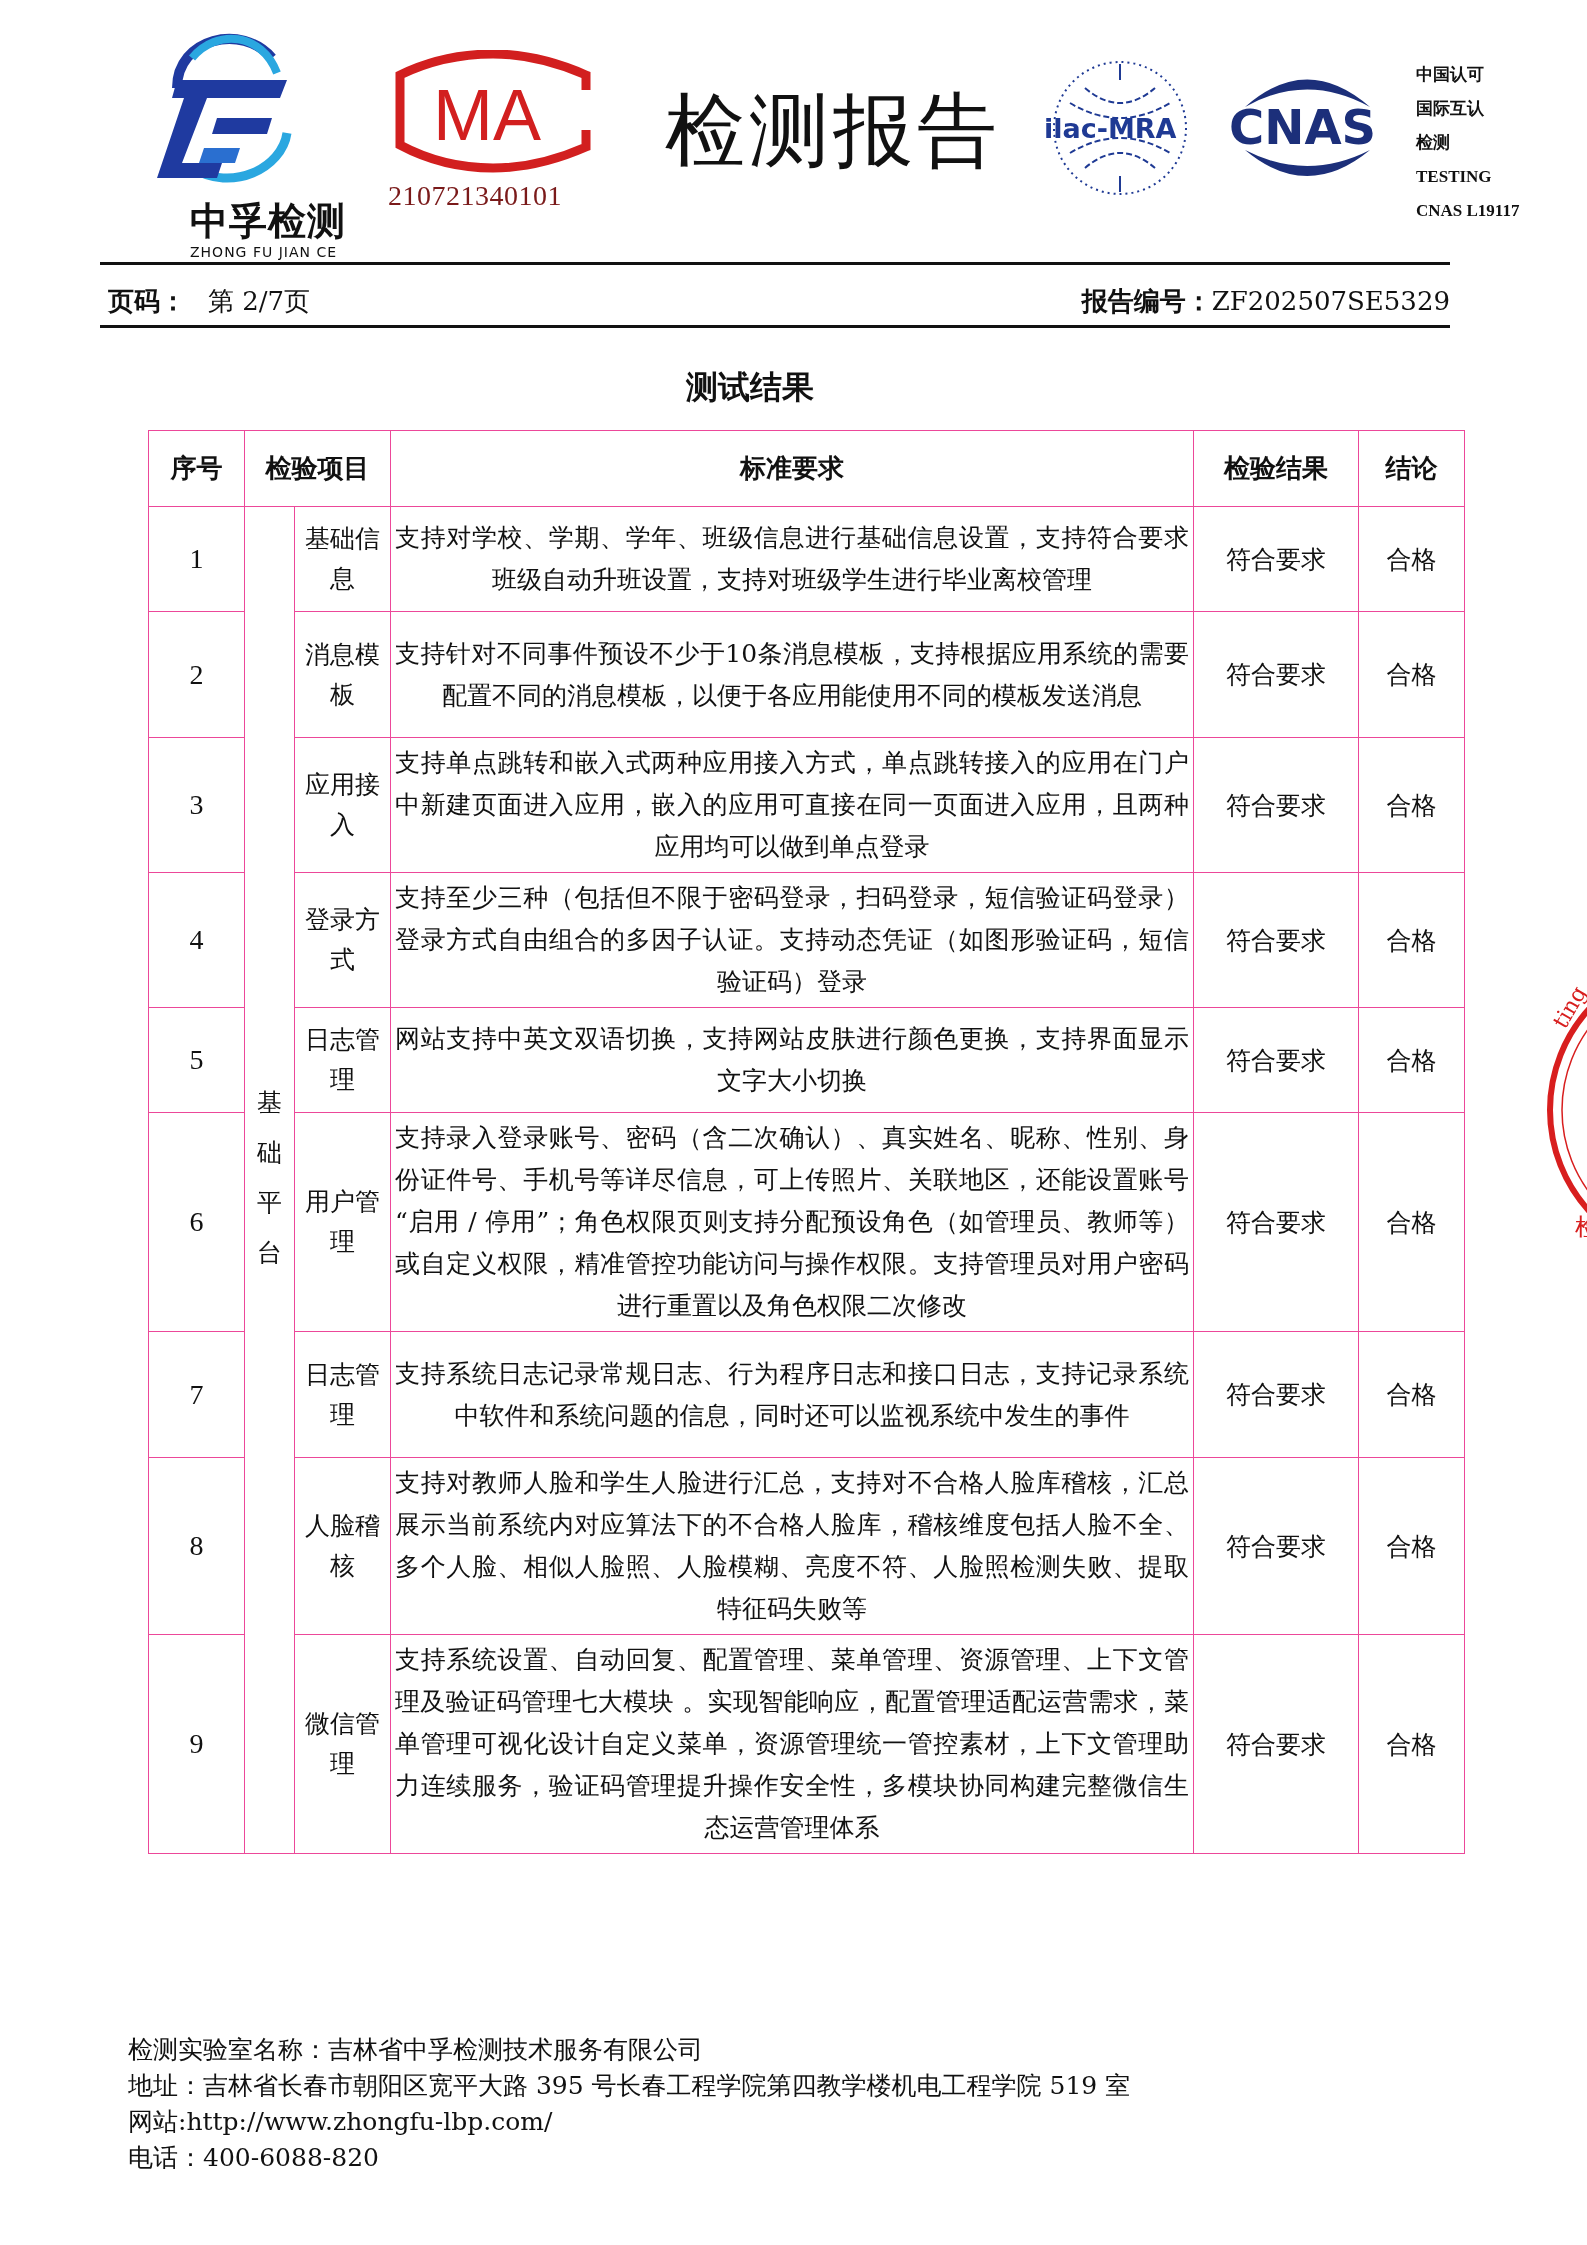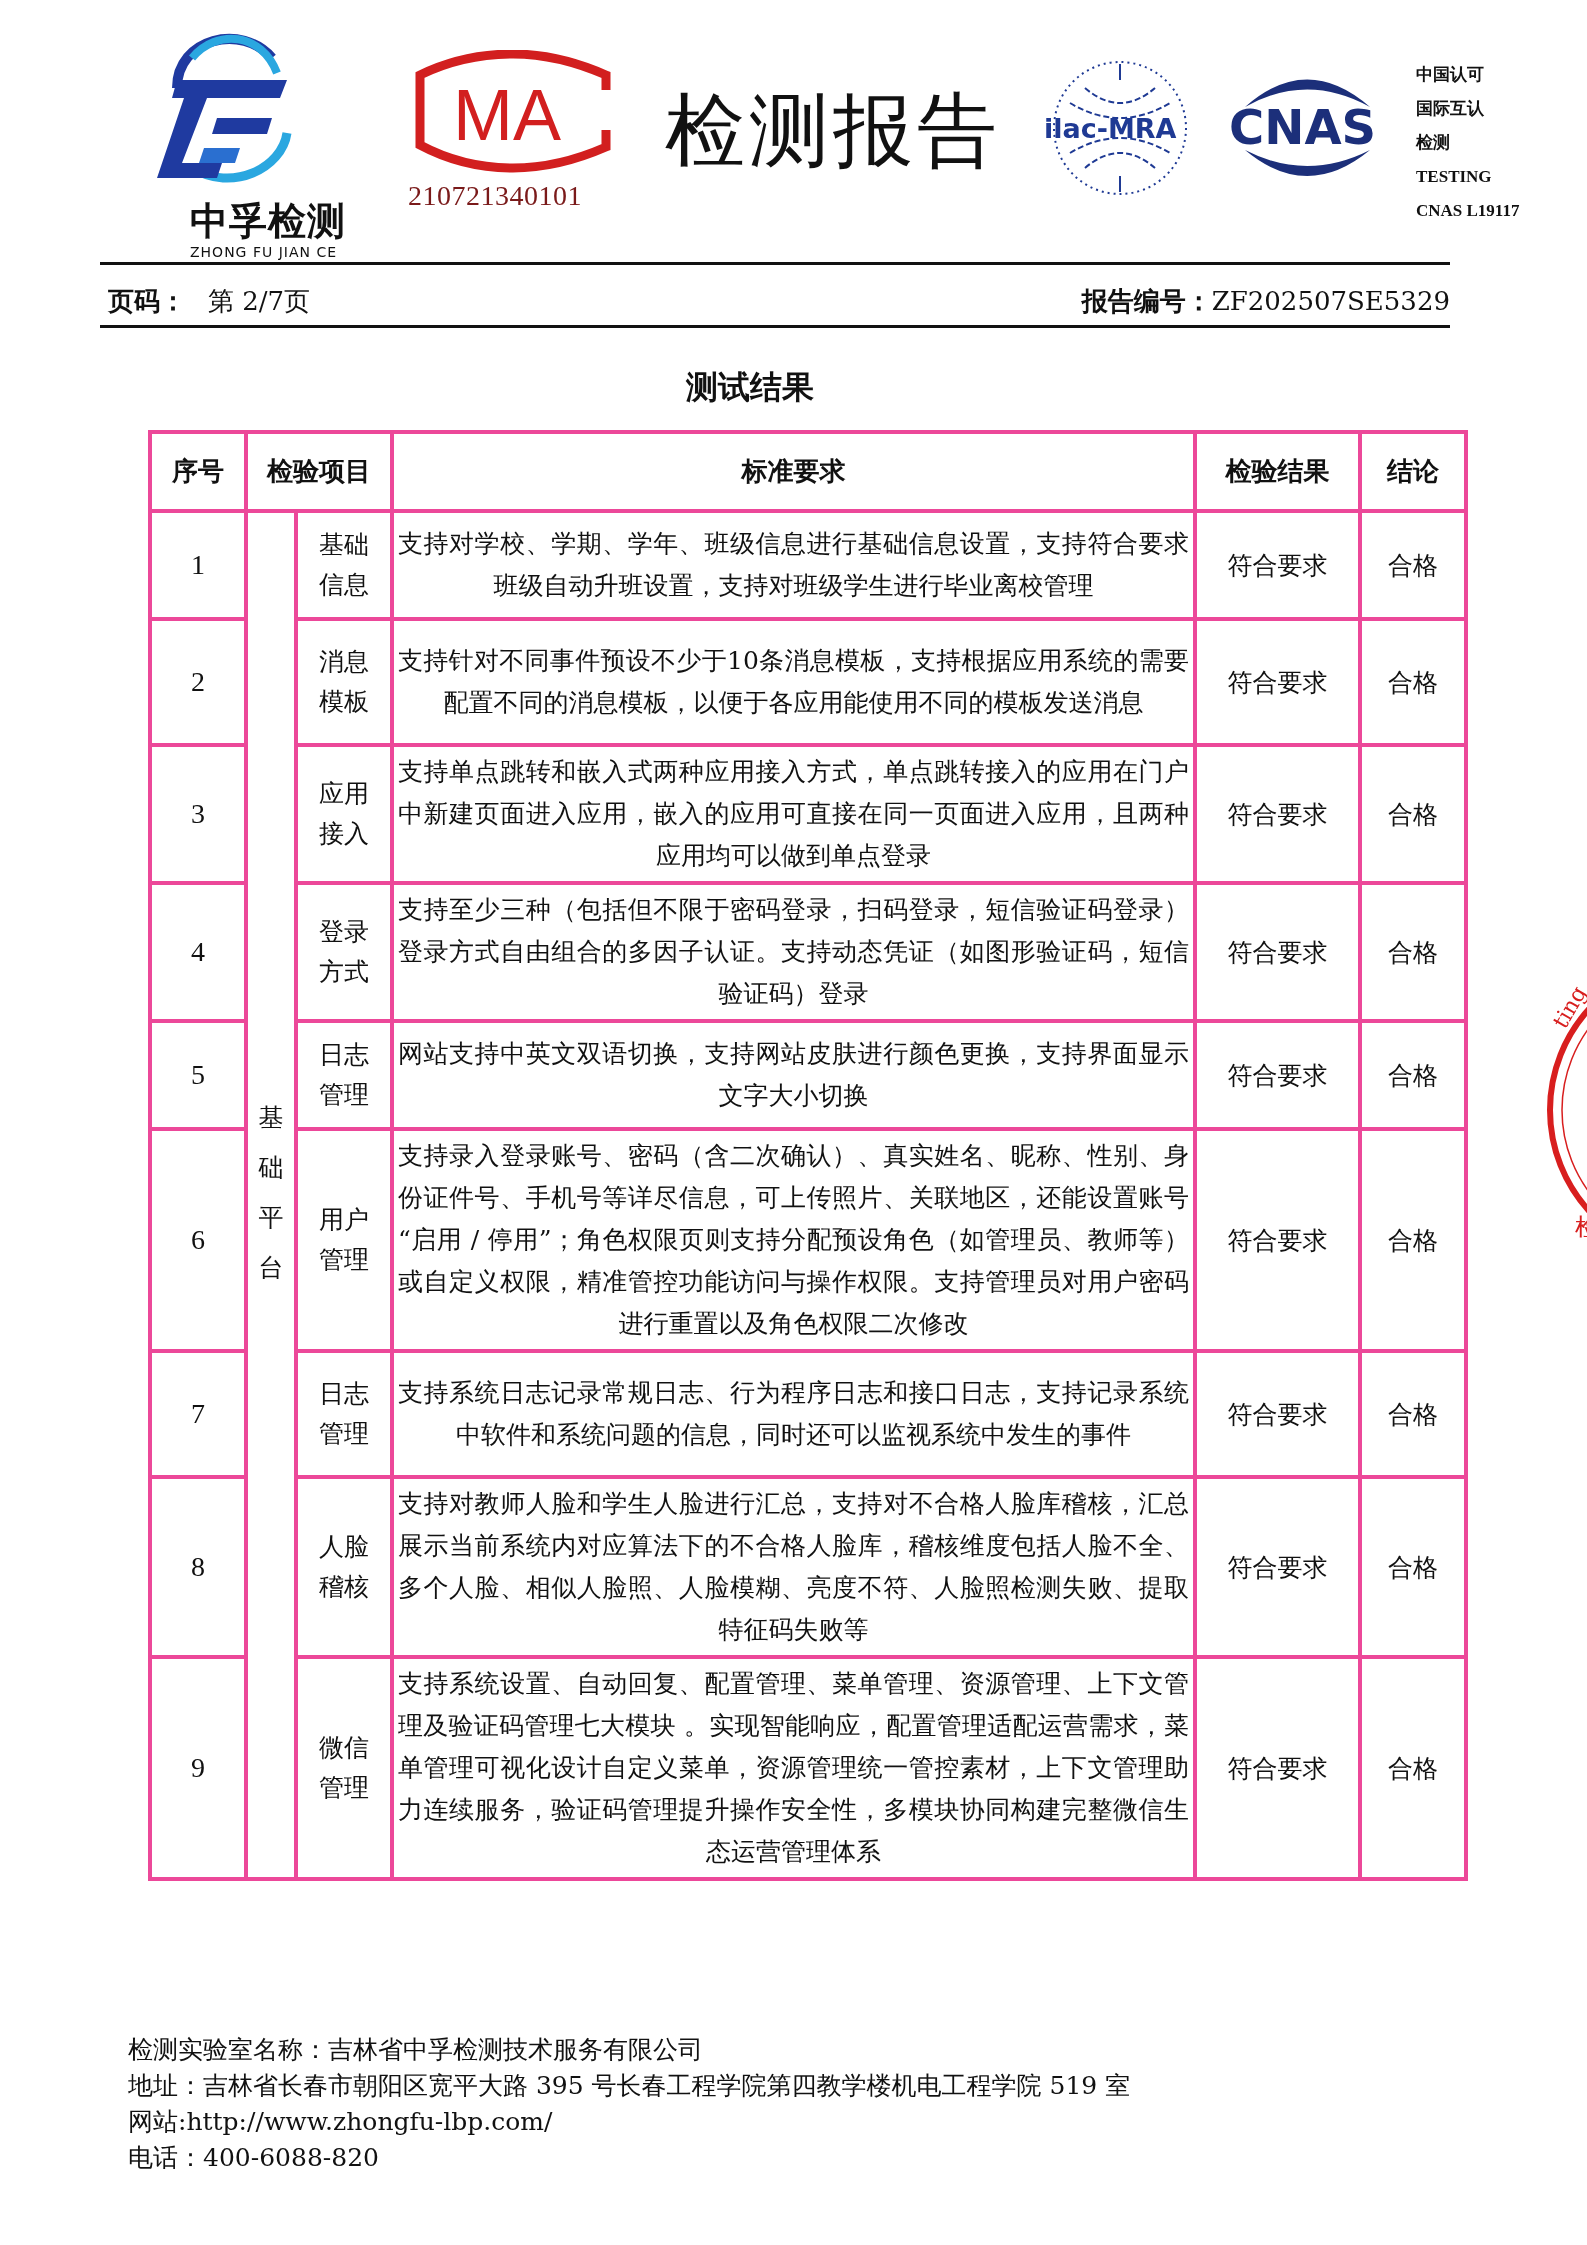--- a/index.html
+++ b/index.html
@@ -10,21 +10,21 @@
   .header { position: absolute; left: 0; top: 0; width: 1587px; height: 260px; }
   .zf-logo { position: absolute; left: 110px; top: 18px; width: 215px; height: 230px; }
   .zf-logo svg { position: absolute; left: 12px; top: 0; }
   .zf-cn { position: absolute; left: 80px; top: 178px; width: 140px; text-align: center;
            font-family: "DejaVu Sans", sans-serif; font-weight: 700; font-size: 38px;
            letter-spacing: 1px; color: #111; white-space: nowrap; }
   .zf-en { position: absolute; left: 80px; top: 226px; width: 140px; 
            font-family: "DejaVu Sans", sans-serif; font-weight: normal; font-size: 14px;
            letter-spacing: 1px; color: #111; white-space: nowrap; }
 
-  .cma { position: absolute; left: 408px; top: 50px; width: 210px; height: 170px; }
+  .cma { position: absolute; left: 388px; top: 50px; width: 210px; height: 170px; }
   .cma-num { position: absolute; left: 0; top: 130px; width: 210px; text-align: left;
              font-family: "Liberation Serif", serif; font-size: 28px; color: #7a1a1a;
              letter-spacing: 0.5px; }
 
   .report-title { position: absolute; left: 665px; top: 78px;
                   font-family: "DejaVu Serif", serif; font-size: 80px; letter-spacing: 4px;
                   color: #111; white-space: nowrap; }
 
   .ilac { position: absolute; left: 1040px; top: 58px; width: 160px; height: 140px; }
   .cnas { position: absolute; left: 1225px; top: 62px; width: 165px; height: 130px; }
@@ -38,21 +38,21 @@
   .report-no { position: absolute; right: 137px; top: 284px; font-size: 26px; white-space: nowrap; }
   .report-no .lbl { font-weight: bold; }
 
   
   .section-title { position: absolute; left: 0; top: 366px; width: 1500px; text-align: center;
                    font-family: "DejaVu Sans", sans-serif; font-weight: bold; font-size: 32px; }
 
   
   table.results { position: absolute; left: 148px; top: 430px; width: 1316px;
                   border-collapse: collapse; table-layout: fixed; font-size: 25px; }
-  table.results td, table.results th { border: 4px solid #ec4899; text-align: center;
+  table.results td, table.results th { border: 1px solid #ec4899; text-align: center;
                   vertical-align: middle; padding: 0; }
   table.results th { font-family: "DejaVu Sans", sans-serif; font-weight: bold; font-size: 26px;
                      height: 75px; }
   table.results td.req { text-align: center; padding: 4px 4px; line-height: 42px;
                          text-align-last: center; }
   table.results td.req span { display: block; text-align: justify; text-align-last: center; }
   table.results td.sub { line-height: 40px; padding: 12px 10px; }
   table.results td.group { line-height: 50px; width: 50px; }
   table.results td.group span { display: inline-block; width: 28px; word-break: break-all;
                                  font-family: Liberation Mono, monospace; }

